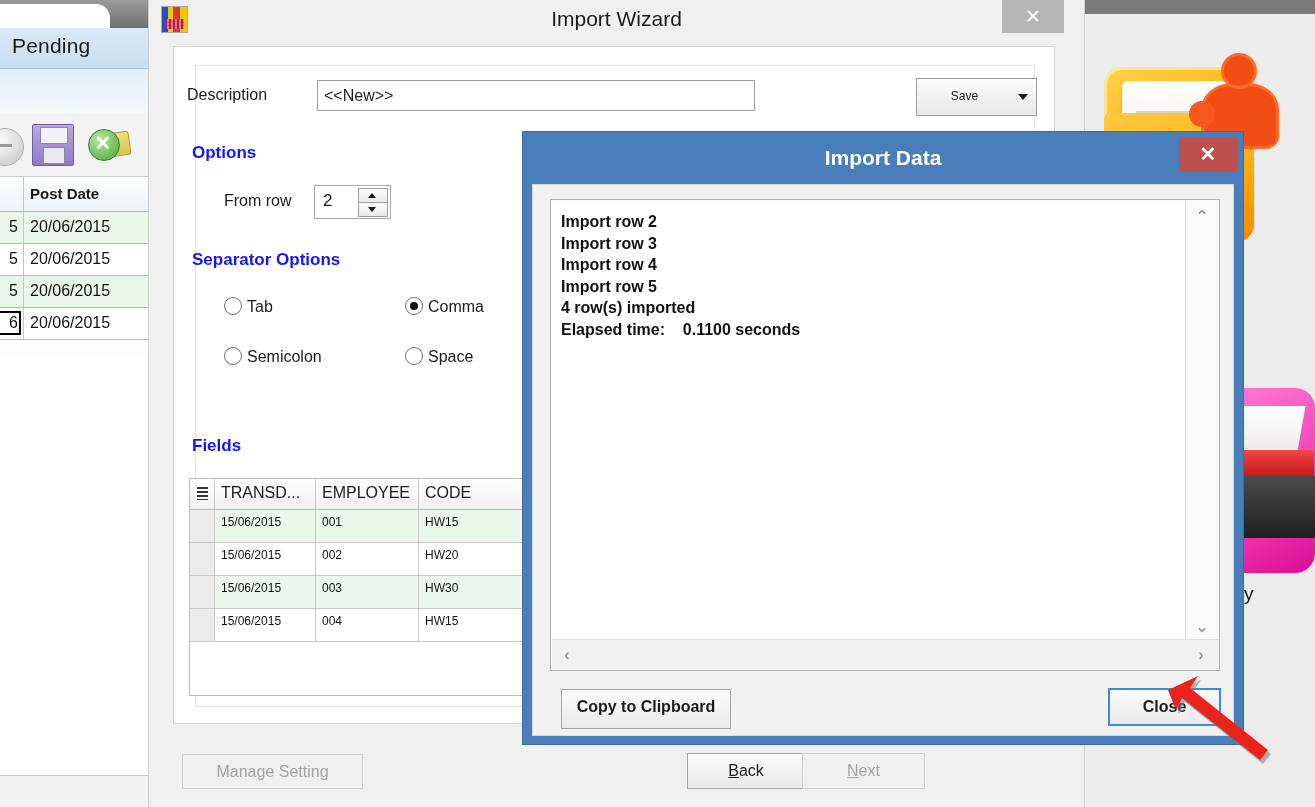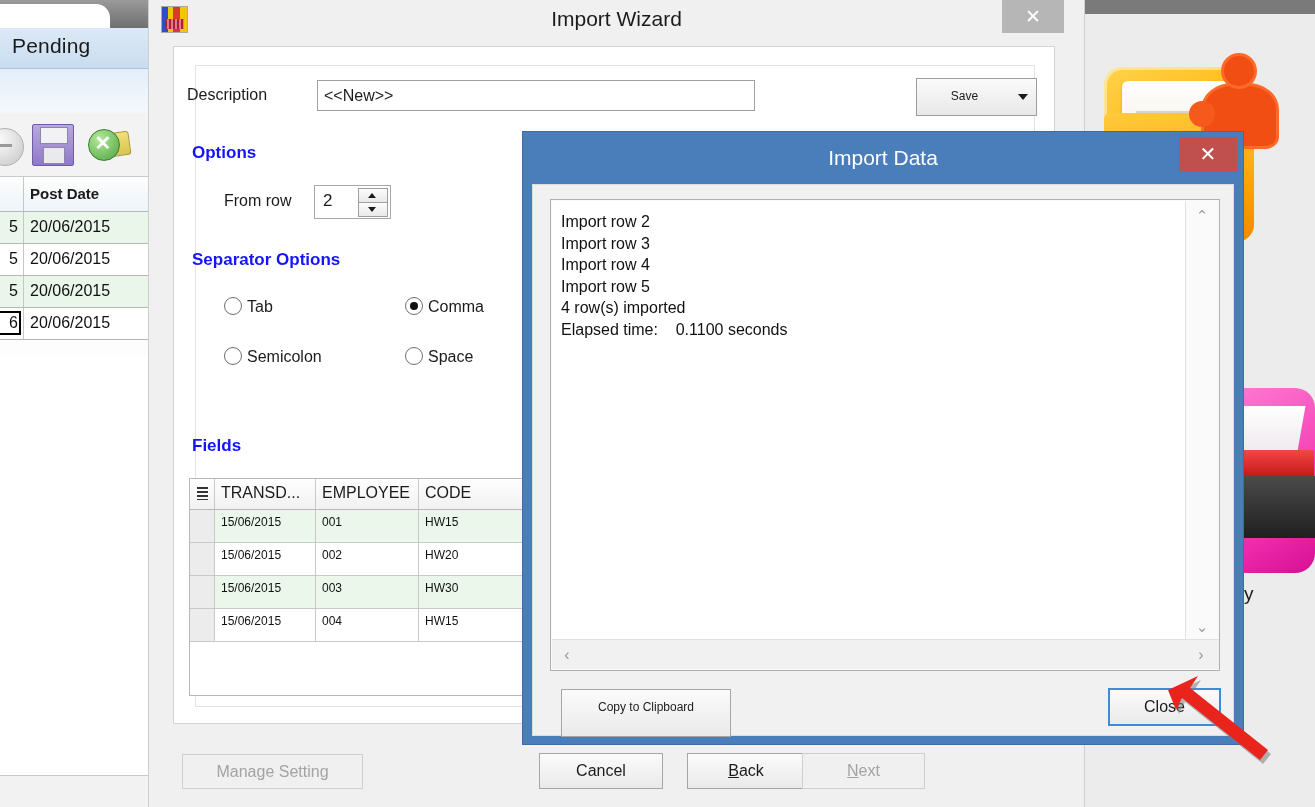--- a/index.html
+++ b/index.html
@@ -612,20 +612,21 @@
   .mn { text-decoration: underline; }
 
   
   .impdata {
     position: absolute;
     left: 522px; top: 131px;
     width: 722px; height: 614px;
     background: #4a7ebb;
     border: 1px solid #3d6ba5;
     box-sizing: border-box;
+    font-weight: bold;
   }
   .impdata-title {
     position: absolute;
     left: 0; top: 0;
     width: 720px; height: 52px;
     color: #ffffff;
     font-size: 21px;
     line-height: 52px;
     text-align: center;
   }
@@ -702,24 +703,24 @@
     font-size: 16px;
     text-align: center;
     line-height: 24px;
   }
   .hscroll .lt { left: 3px; }
   .hscroll .rt { right: 6px; }
 
   .btn-copy {
     position: absolute;
     left: 28px; top: 504px;
-    width: 170px; height: 48px;
+    width: 170px; height: 40px;
     background: linear-gradient(#fbfbfb, #eaeaea);
     border: 1px solid #a6a6a6;
-    font-size: 12px;
+    font-size: 16px;
     line-height: 34px;
     text-align: center;
     color: #1b1b1b;
     cursor: pointer;
     box-sizing: border-box;
   }
   .btn-close-dlg {
     position: absolute;
     left: 575px; top: 503px;
     width: 113px; height: 38px;
@@ -891,21 +892,20 @@
       </div>
       <div class="fg-row">
         <div class="fg-rowhead"></div>
         <div class="fg-td c0">15/06/2015</div>
         <div class="fg-td c1">004</div>
         <div class="fg-td c2">HW15</div>
       </div>
     </div>
 
     <div class="wiz-btn btn-manage disabled">Manage Setting</div>
-    <div class="wiz-btn btn-cancel">Cancel</div>
     <div class="wiz-btn btn-back"><span class="mn">B</span><span>ack</span></div>
     <div class="wiz-btn btn-next disabled"><span class="mn">N</span><span>ext</span></div>
   </div>
 
   <div class="impdata">
     <div class="impdata-title">Import Data</div>
     <div class="impdata-close">✕</div>
     <div class="impdata-body">
       <div class="log-frame">
         <div class="log-text">Import row 2

